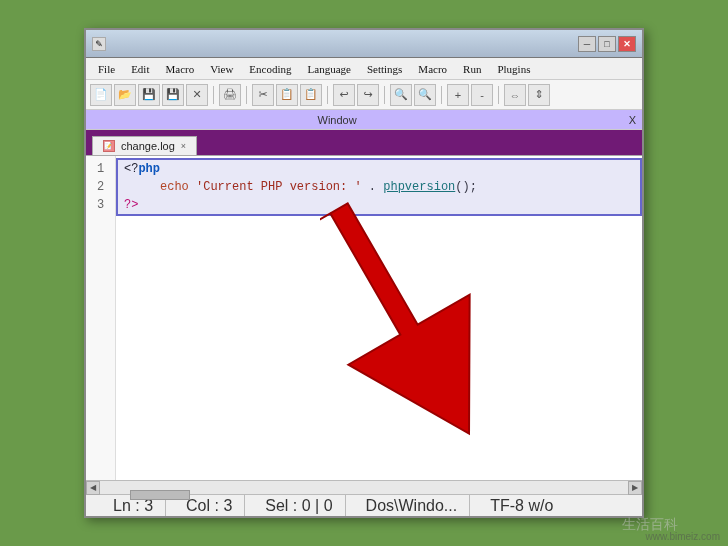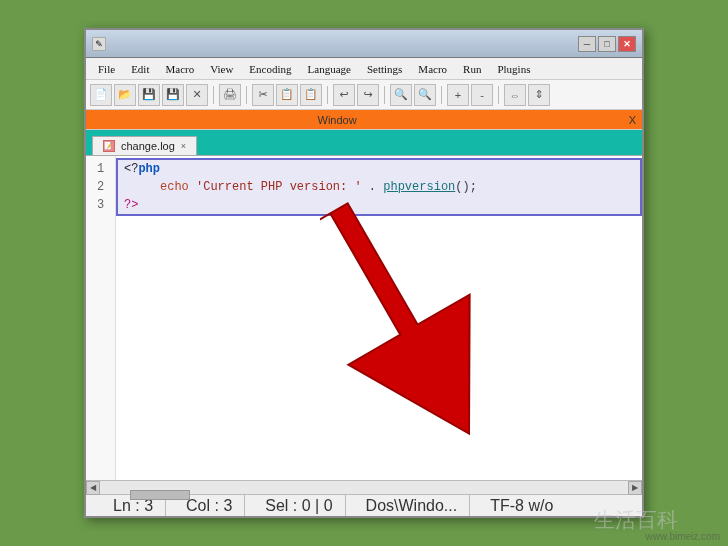--- a/index.html
+++ b/index.html
@@ -141,35 +141,35 @@
 
     .toolbar-sep {
       width: 1px;
       height: 18px;
       background: #bbb;
       margin: 0 3px;
     }
 
     
     .window-bar {
-      background: #f97316;
+      background: #c4b5fd;
       height: 20px;
       display: flex;
       align-items: center;
       padding: 0 6px;
       border-bottom: 1px solid #ccc;
       flex-shrink: 0;
       font-size: 11px;
       color: #333;
       justify-content: flex-end;
     }
 
     
     .tab-bar {
-      background: #14b8a6;
+      background: #701a75;
       height: 26px;
       display: flex;
       align-items: flex-end;
       padding: 0 6px;
       border-bottom: 1px solid #aaa;
       flex-shrink: 0;
     }
 
     .tab {
       background: #f0f0f0;
@@ -341,21 +341,21 @@
       flex: 1;
       position: relative;
     }
 
     
     .cn-watermark {
       position: absolute;
       bottom: 12px;
       right: 50px;
       color: rgba(200,200,200,0.5);
-      font-size: 21px;
+      font-size: 14px;
       font-family: sans-serif;
       pointer-events: none;
     }
 
     .bimeiz-watermark {
       position: absolute;
       bottom: 4px;
       right: 8px;
       color: rgba(80,80,80,0.5);
       font-size: 10px;

